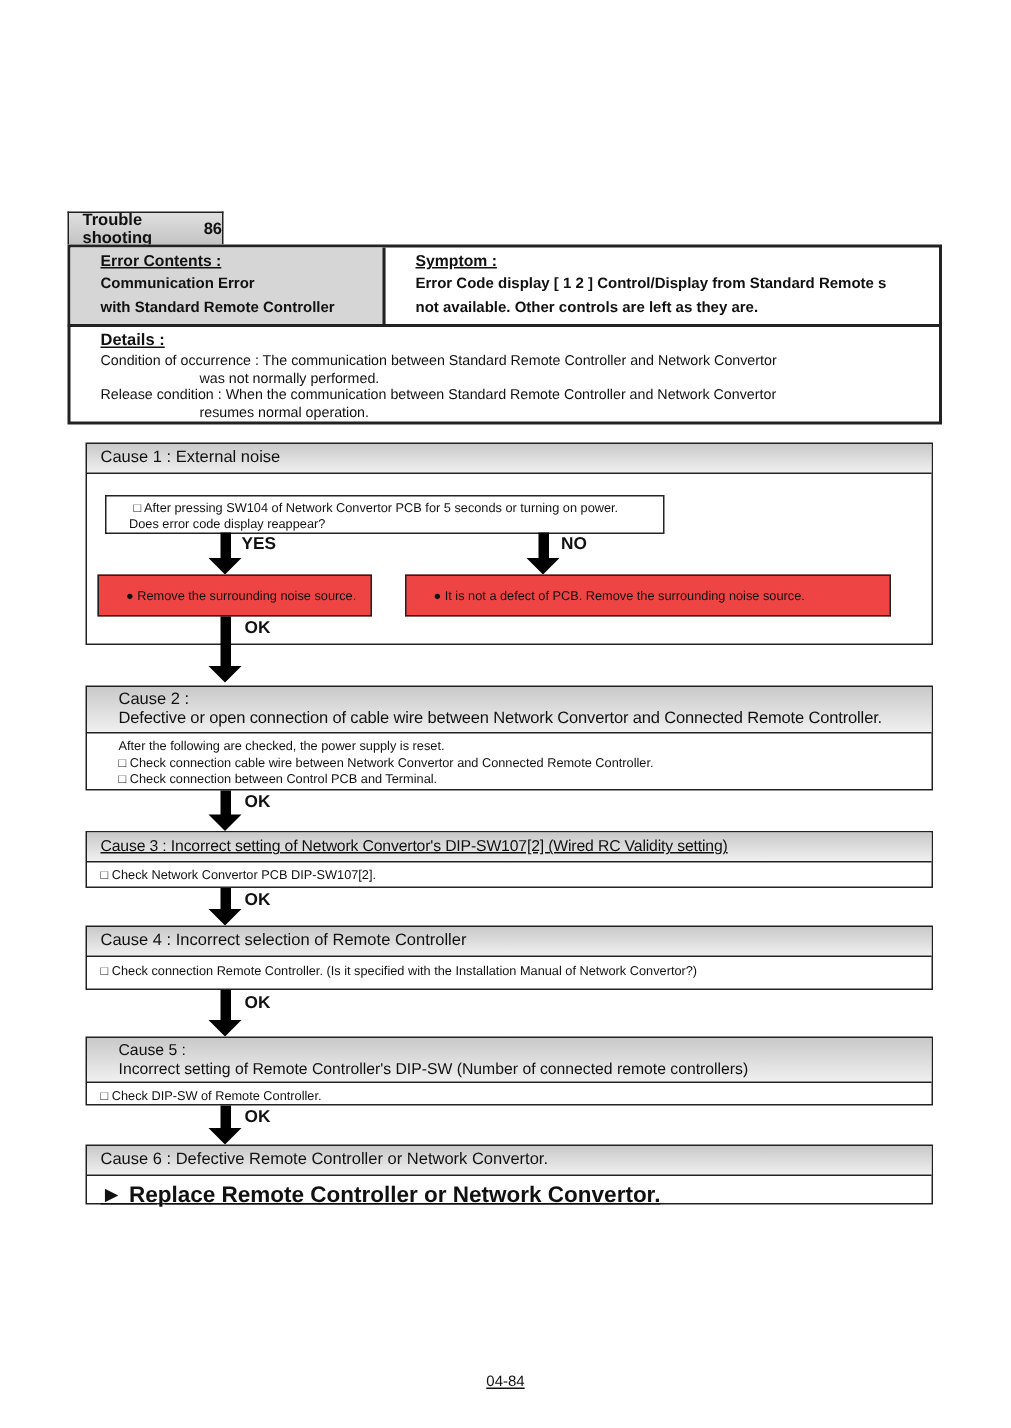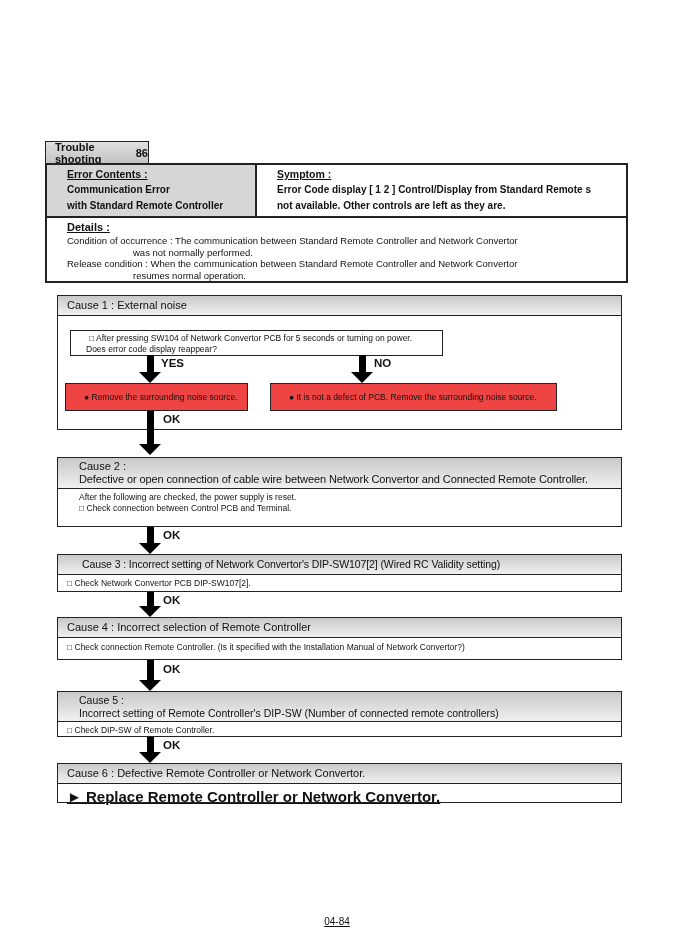--- a/index.html
+++ b/index.html
@@ -83,48 +83,49 @@
 
 <div class="abs arrow" style="left:351px;top:355px;height:28px;">
   <div class="stem" style="height:19px;"></div>
     <div class="head"></div>
 </div>
 <div class="abs flowlabel" style="left:374px;top:357px;">NO</div>
 
 <div class="abs resultbox" style="left:65px;top:383px;width:183px;height:28px;">
   <span class="nowrap">● Remove the surrounding noise source.</span>
 </div>
-<div class="abs resultbox" style="left:270px;top:383px;width:287px;height:28px;">
+<div class="abs resultbox" style="left:270px;top:383px;width:324px;height:28px;">
   <span class="nowrap">● It is not a defect of PCB. Remove the surrounding noise source.</span>
 </div>
 
 <div class="abs arrow" style="left:139px;top:411px;height:44px;">
   <div class="stem" style="height:35px;"></div>
     <div class="head"></div>
 </div>
 <div class="abs flowlabel" style="left:163px;top:413px;">OK</div>
 
 <div class="abs cause" style="top:457px;height:70px;">
   <div class="chead" style="padding:2px 9px;">
     <div class="nowrap">Cause 2 :</div>
     <div class="nowrap" style="letter-spacing:-0.1px;">Defective or open connection of cable wire between Network Convertor and Connected Remote Controller.</div>
   </div>
   <div class="cbody">
     <div class="nowrap">After the following are checked, the power supply is reset.</div>
+    <div class="nowrap">□ Check connection  cable wire between Network Convertor and Connected Remote Controller.</div>
     <div class="nowrap">□ Check connection between Control PCB and Terminal.</div>
   </div>
 </div>
 <div class="abs arrow" style="left:139px;top:527px;height:27px;">
   <div class="stem" style="height:18px;"></div>
     <div class="head"></div>
 </div>
 <div class="abs flowlabel" style="left:163px;top:529px;">OK</div>
 
 <div class="abs cause" style="top:554px;height:38px;">
-  <div class="chead chead2 nowrap" style="border-bottom:1.2px solid #222;padding:3px 24px;">Cause 3 : Incorrect setting of Network Convertor's DIP-SW107[2]  (Wired RC Validity setting)</div>
+  <div class="chead chead2 nowrap" style="border-bottom:1.2px solid #222;padding:3px 9px;text-decoration:underline;">Cause 3 : Incorrect setting of Network Convertor's DIP-SW107[2]  (Wired RC Validity setting)</div>
   <div class="cbody nowrap">□ Check Network Convertor PCB DIP-SW107[2].</div>
 </div>
 <div class="abs arrow" style="left:139px;top:592px;height:25px;">
   <div class="stem" style="height:16px;"></div>
     <div class="head"></div>
 </div>
 <div class="abs flowlabel" style="left:163px;top:594px;">OK</div>
 
 <div class="abs cause" style="top:617px;height:43px;">
   <div class="chead nowrap">Cause 4 : Incorrect selection of Remote Controller</div>

